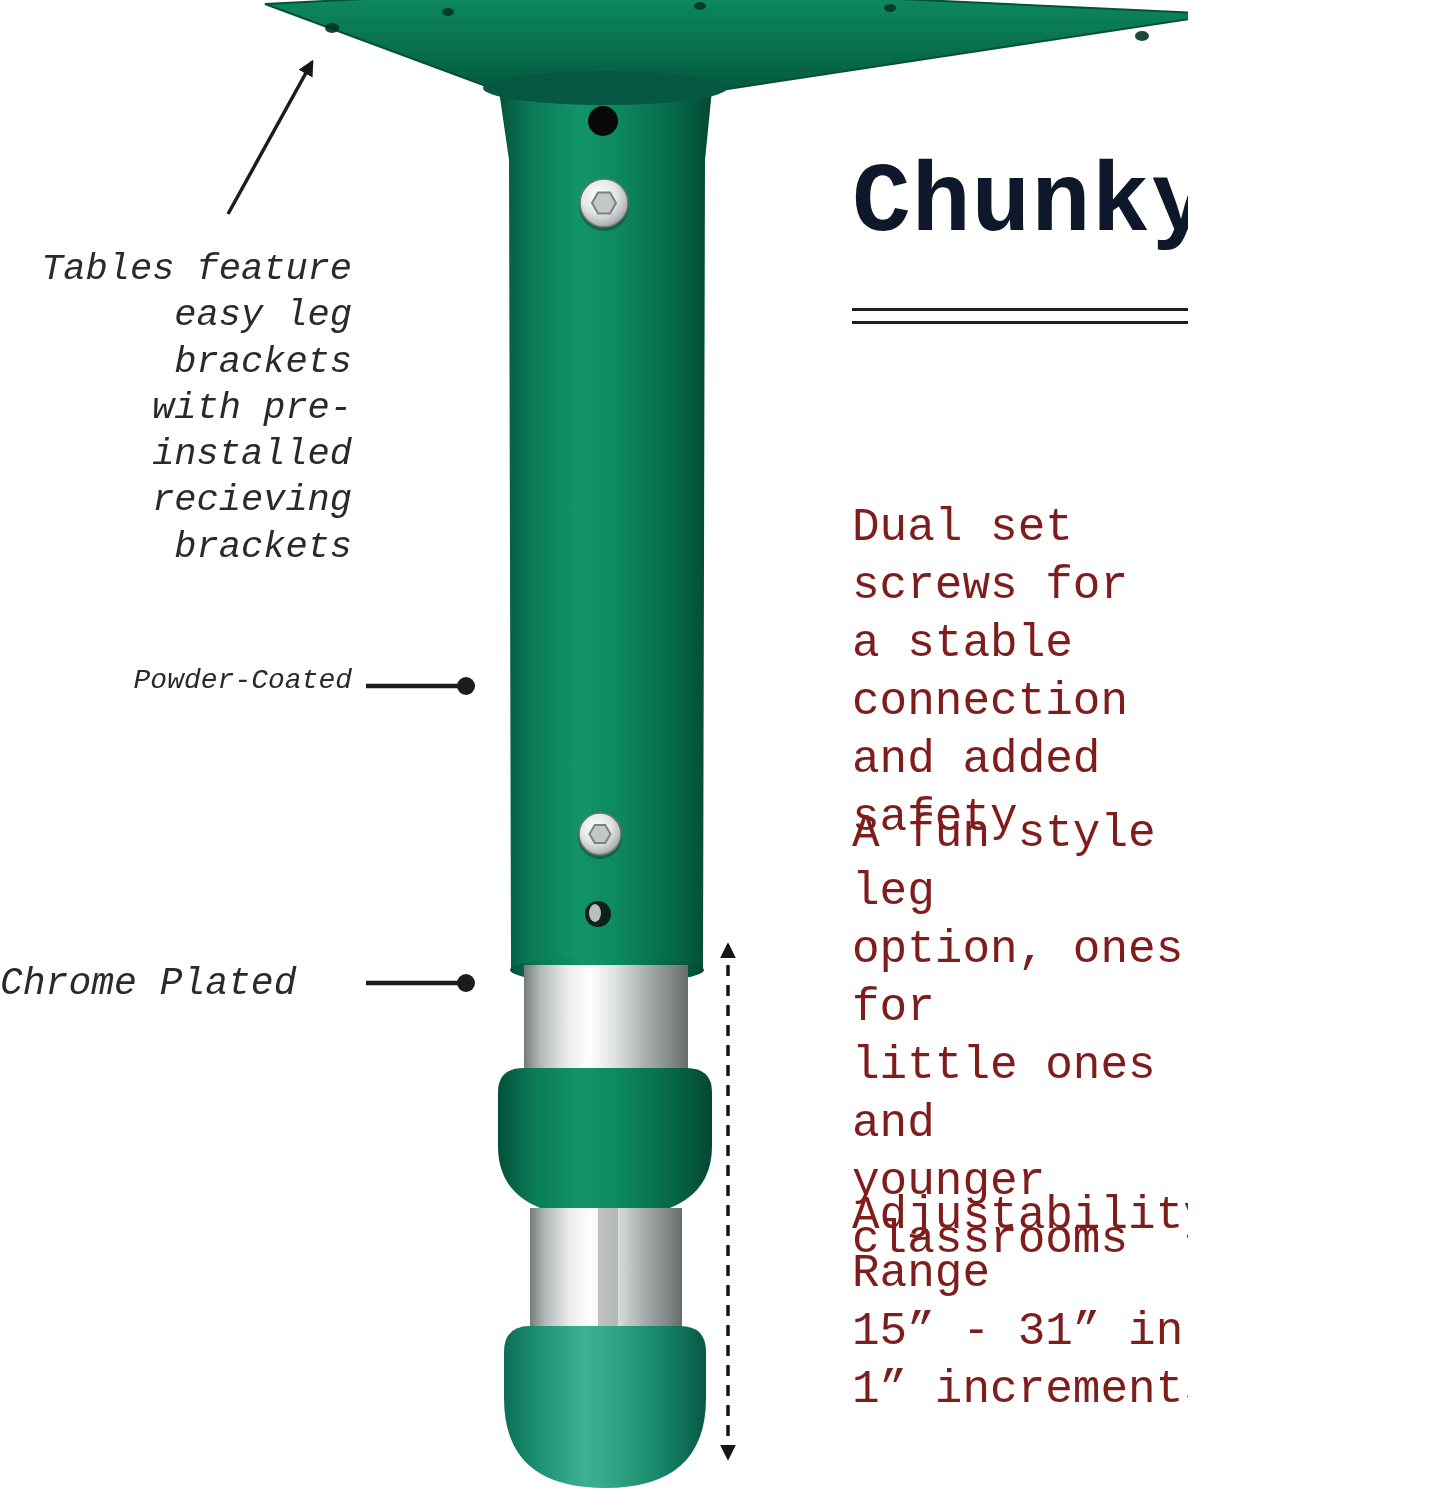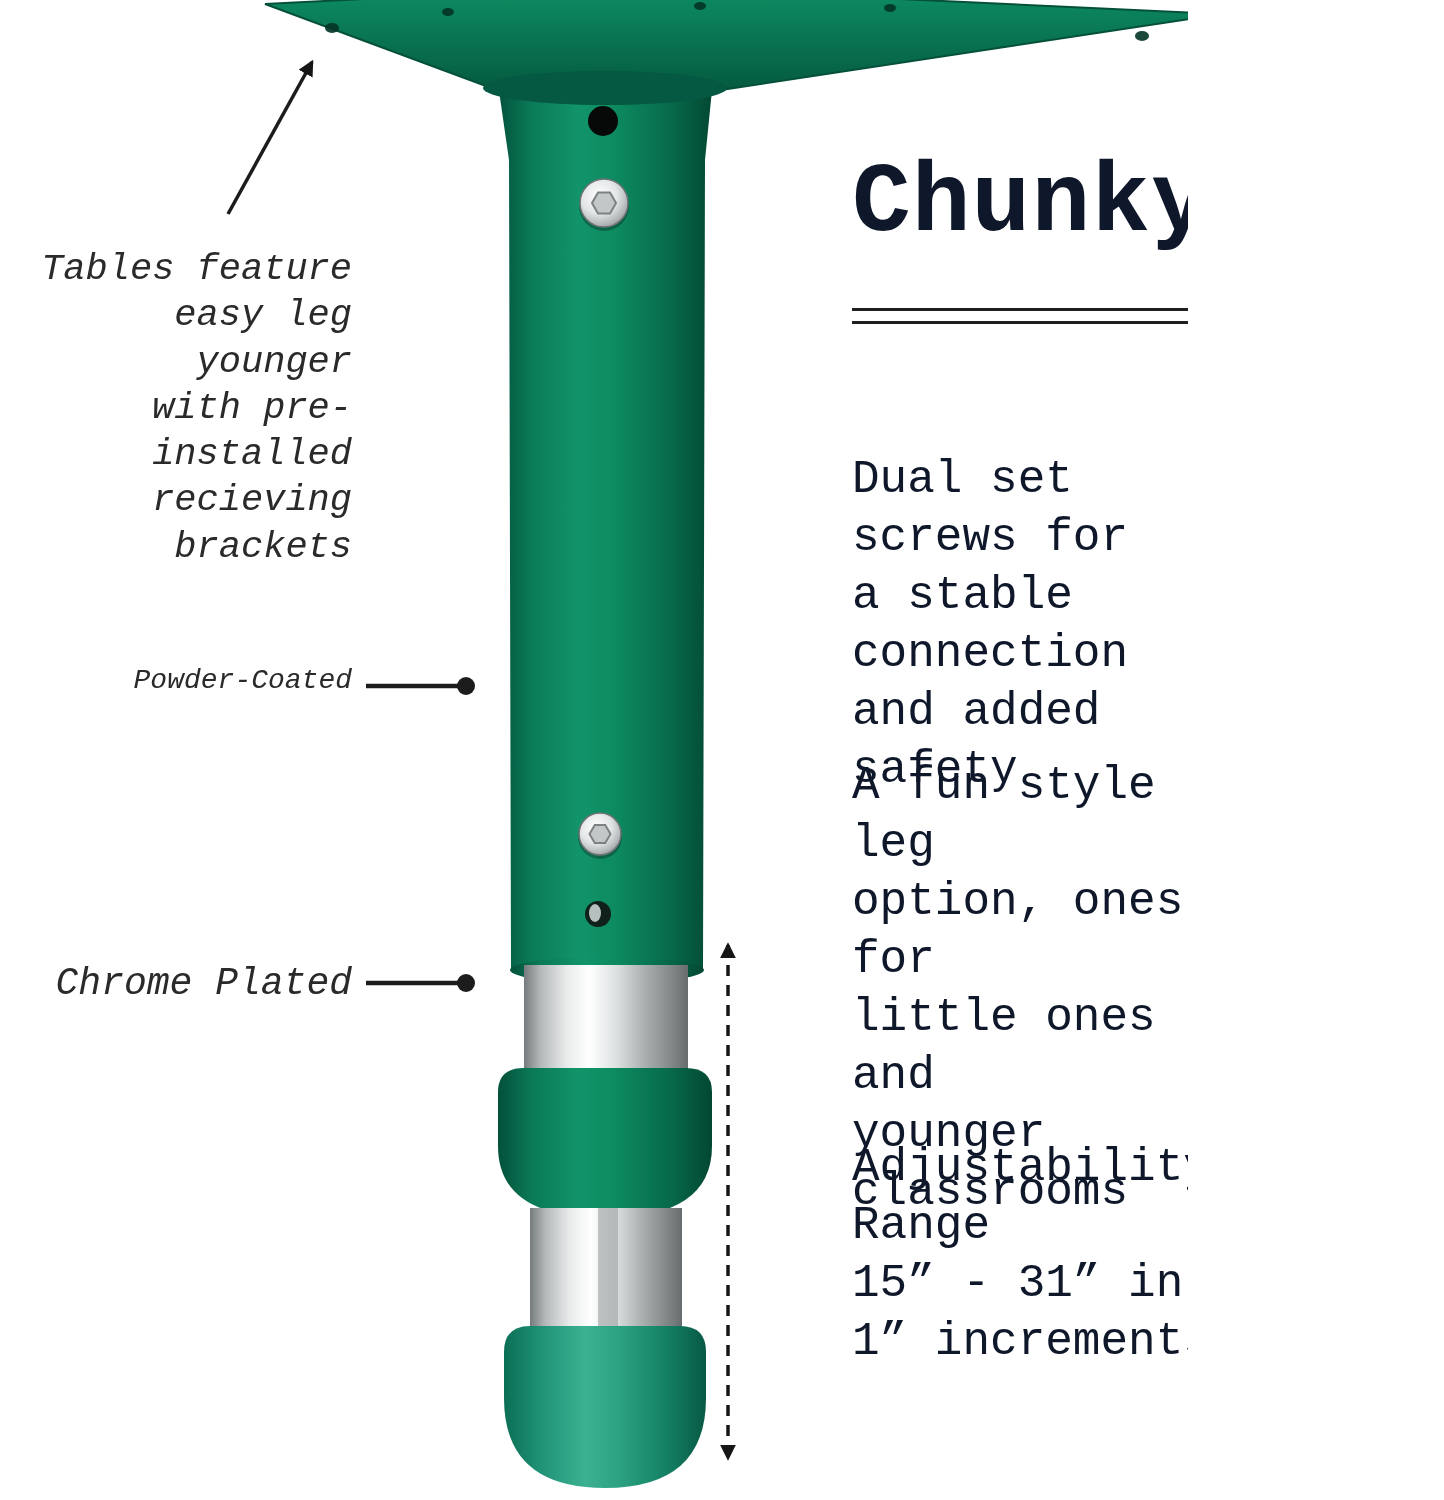--- a/index.html
+++ b/index.html
@@ -4,30 +4,30 @@
 <style>
   html,body{margin:0;padding:0;background:#ffffff;}
   .stage{
     position:relative;width:1188px;height:1500px;background:#ffffff;
     font-family:Liberation Mono, monospace;color:#222222;overflow:hidden;
   }
   .art{position:absolute;left:0;top:0;width:1444px;height:1500px;}
   .callout{position:absolute;font-style:italic;color:#2a2a2a;}
   .callout-assembly{top:246px;left:0;width:352px;text-align:right;font-size:37px;line-height:1.25;}
   .callout-powder{top:664px;left:0;width:352px;text-align:right;font-size:28px;line-height:1.2;}
-  .callout-chrome{top:961px;left:0;width:352px;text-align:right;font-size:38px;line-height:1.2;}
+  .callout-chrome{top:961px;left:0;width:352px;font-size:38px;line-height:1.2;}
   .title{
     position:absolute;left:852px;top:148px;width:580px;
     font-size:98px;font-weight:700;letter-spacing:1px;color:#0f172a;white-space:nowrap;
   }
   .title-rule{
     position:absolute;left:852px;top:308px;width:566px;height:10px;
     border-top:3px solid #1f1f1f;border-bottom:3px solid #1f1f1f;
   }
-  .para{position:absolute;left:852px;font-size:46px;line-height:1.26;color:#0f172a;}
+  .para{position:absolute;left:852px;font-size:46px;line-height:1.26;color:#7f1d1d;margin-top:48px;}
   .para-screws{top:452px;}
   .para-style{top:758px;}
   .para-adjust{top:1140px;}
 </style>
 </head>
 <body>
 
 <div class="stage">
 
   <svg class="art" viewBox="0 0 1444 1500" aria-hidden="true">
@@ -127,21 +127,21 @@
     <g stroke="#1c1c1c">
       <line x1="366" y1="983" x2="460" y2="983" stroke-width="4.5"></line>
       <circle cx="466" cy="983" r="9" fill="#1c1c1c" stroke="none"></circle>
     </g>
 
     <line x1="728" y1="945" x2="728" y2="1458" stroke="#161616" stroke-width="3.5" stroke-dasharray="11 9" marker-start="url(#ah)" marker-end="url(#ah)"></line>
   </svg>
 
   <div class="callout callout-assembly">
     <div>Tables feature</div>
-    <div>easy leg younger</div>
+    <div>easy leg brackets</div>
     <div>with pre-installed</div>
     <div>recieving brackets</div>
   </div>
 
   <div class="callout callout-powder">Powder-Coated</div>
 
   <div class="callout callout-chrome">Chrome Plated</div>
 
   <div class="title">Chunky Leg</div>
   <div class="title-rule"></div>

